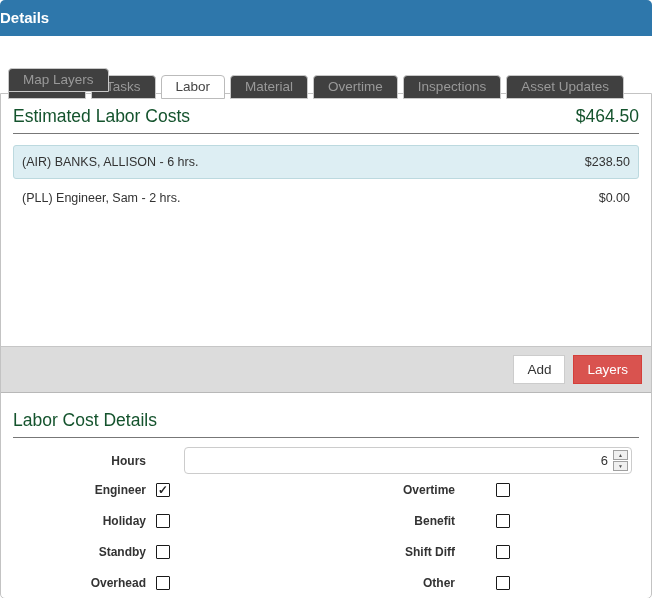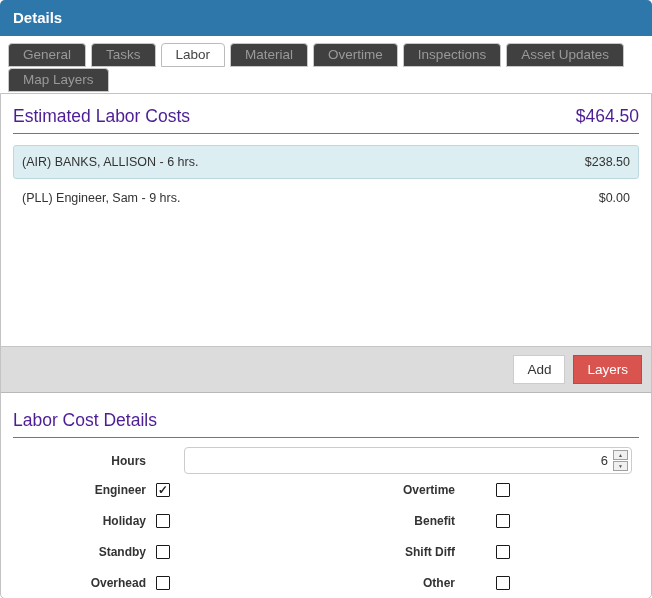--- a/index.html
+++ b/index.html
@@ -17,52 +17,52 @@
     --selected-border: #bcd9df;
   }
   .titlebar {
     height: 36px;
     background: var(--header-blue);
     border-radius: 5px 5px 0 0;
     color: #ffffff;
     font-size: 15px;
     font-weight: bold;
     line-height: 36px;
-    padding-left: 13px;
   }
   .tabs { padding: 7px 0 0 8px; }
   .tab-row { height: 25px; white-space: nowrap; }
   .tab {
     display: inline-block;
     padding: 3px 14px 4px;
     margin-right: 5px;
     background: #404040;
     border: 1px solid #c8c8c8;
     border-radius: 4px 4px 0 0;
     font-size: 13.5px;
     color: #999999;
     cursor: pointer;
   }
   .tab.active {
     background: #ffffff;
     color: #444444;
     border-color: #bbbbbb;
+    margin-top: 32px;
   }
   .panel {
     height: 506px;
     border: 1px solid #c3c3c3;
     border-radius: 0 0 5px 5px;
     background: #ffffff;
   }
   .summary-section { height: 252px; padding: 12px 12px 0; }
   .section-heading {
     display: flex;
     justify-content: space-between;
     font-size: 17.5px;
-    color: #4c1d95;
+    color: #14532d;
   }
   .heading-rule { border-bottom: 1px solid #777777; margin-top: 6px; }
   .labor-list { margin-top: 11px; }
   .labor-row {
     display: flex;
     justify-content: space-between;
     align-items: center;
     height: 24px;
     margin-bottom: 2px;
     padding: 16px 8px;
@@ -181,21 +181,21 @@
         <span>Estimated Labor Costs</span>
         <span>$464.50</span>
       </div>
       <div class="heading-rule"></div>
       <div class="labor-list" id="labor-list">
           <div class="labor-row selected">
             <span>(AIR) BANKS, ALLISON - 6 hrs.</span>
             <span>$238.50</span>
           </div>
           <div class="labor-row">
-            <span>(PLL) Engineer, Sam - 9 hrs.</span>
+            <span>(PLL) Engineer, Sam - 2 hrs.</span>
             <span>$0.00</span>
           </div>
         </div>
     </div>
 
     <div class="footer-bar">
       <button class="btn btn-add">Add</button>
       <button class="btn btn-delete">Layers</button>
     </div>
 

